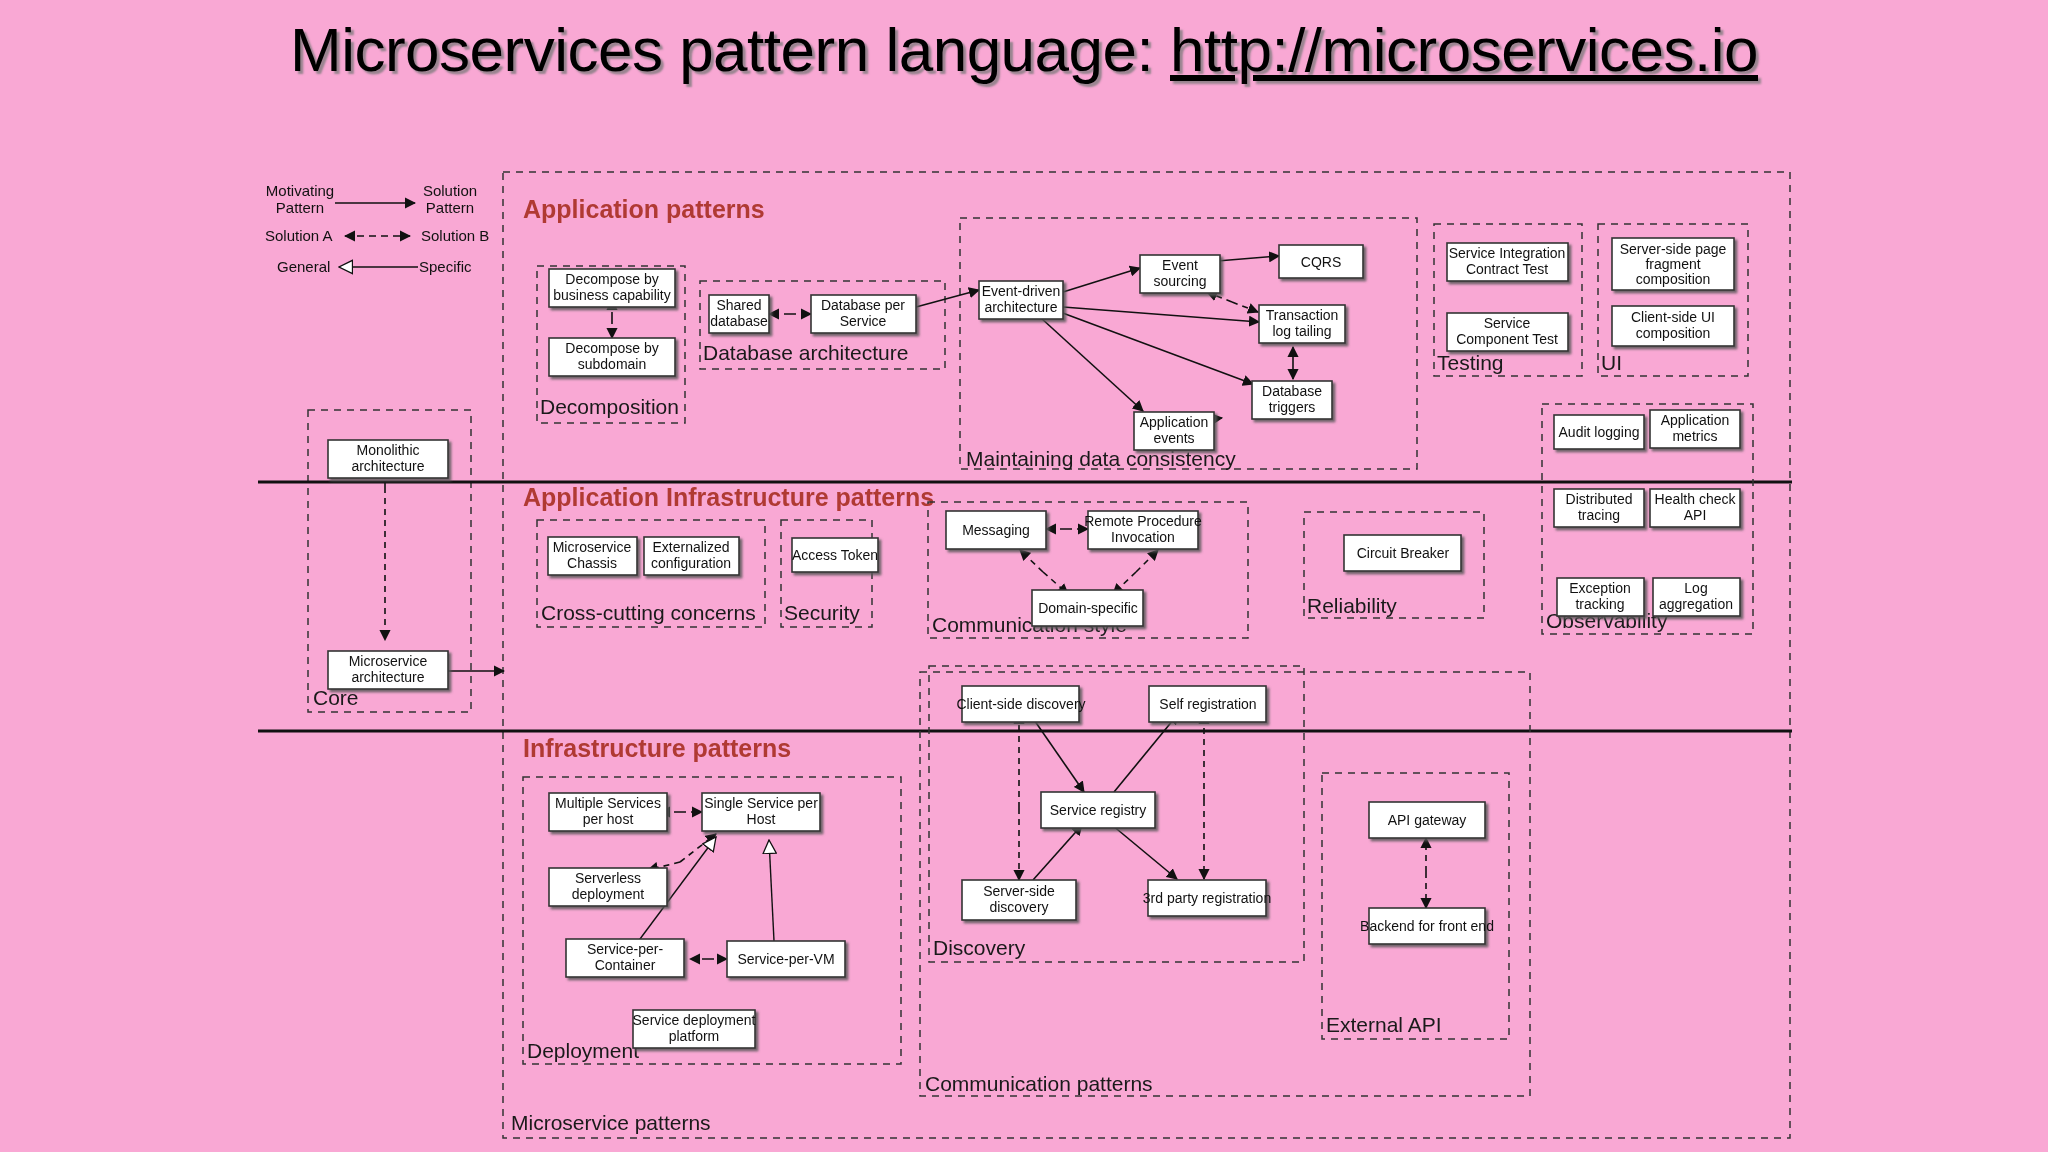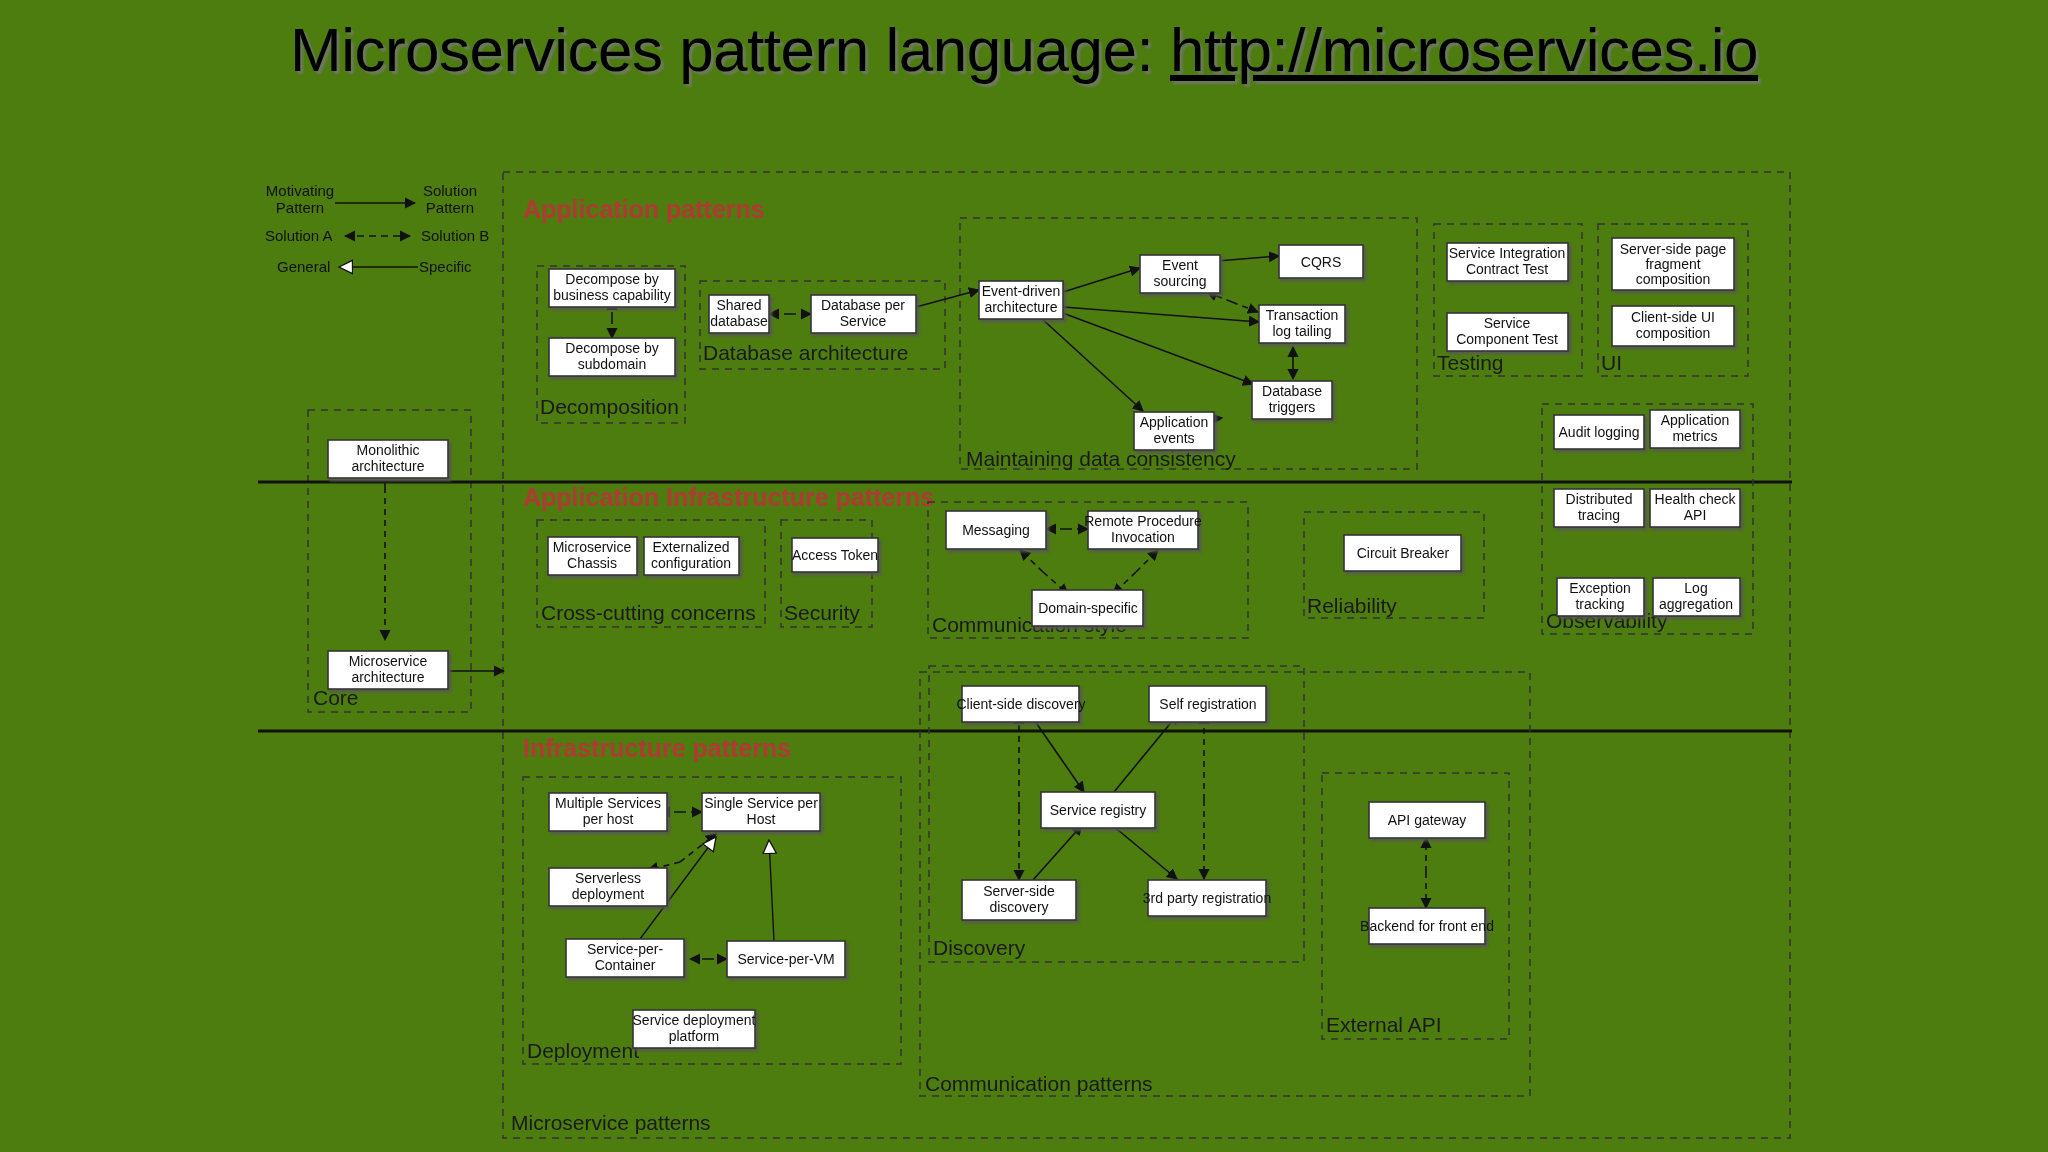--- a/index.html
+++ b/index.html
@@ -1,17 +1,17 @@
 <!DOCTYPE html>
 <html><head>
 <meta charset="utf-8">
 <style>
   html,body{margin:0;padding:0;background:#ffffff;}
   body{width:2048px;height:1152px;overflow:hidden;font-family:"Liberation Sans",sans-serif;}
-  #stage{position:relative;width:2048px;height:1152px;background:#4d7c0f;}
+  #stage{position:relative;width:2048px;height:1152px;background:#f9a8d4;}
   #diagram{position:absolute;left:0;top:0;width:2048px;height:1152px;}
 
   .title-wrap{position:absolute;left:0;top:14px;width:2048px;text-align:center;}
   .title{
     display:inline-block;
     font-family:"Liberation Sans",sans-serif;
     font-size:62px;
     font-weight:400;
     color:#000;
     letter-spacing:-0.5px;

